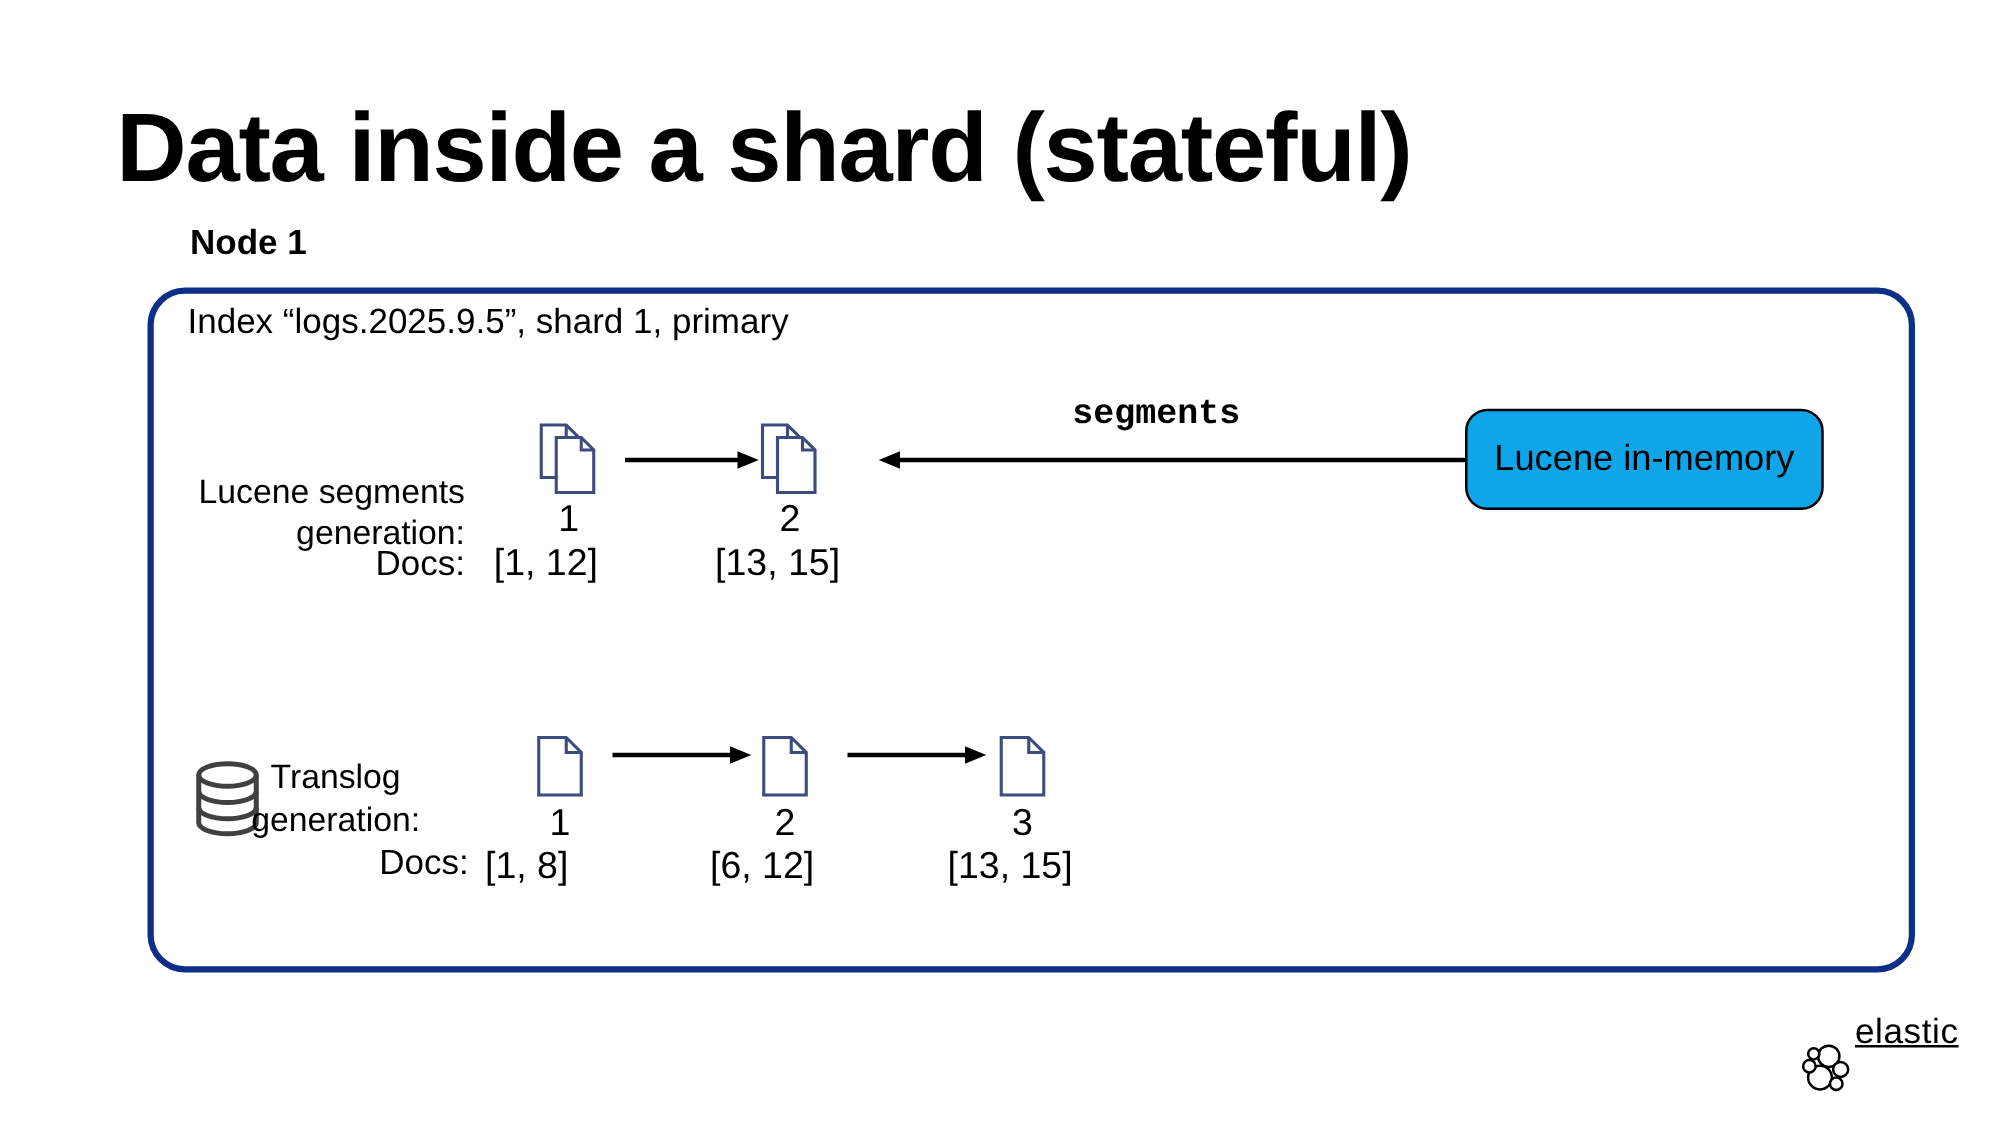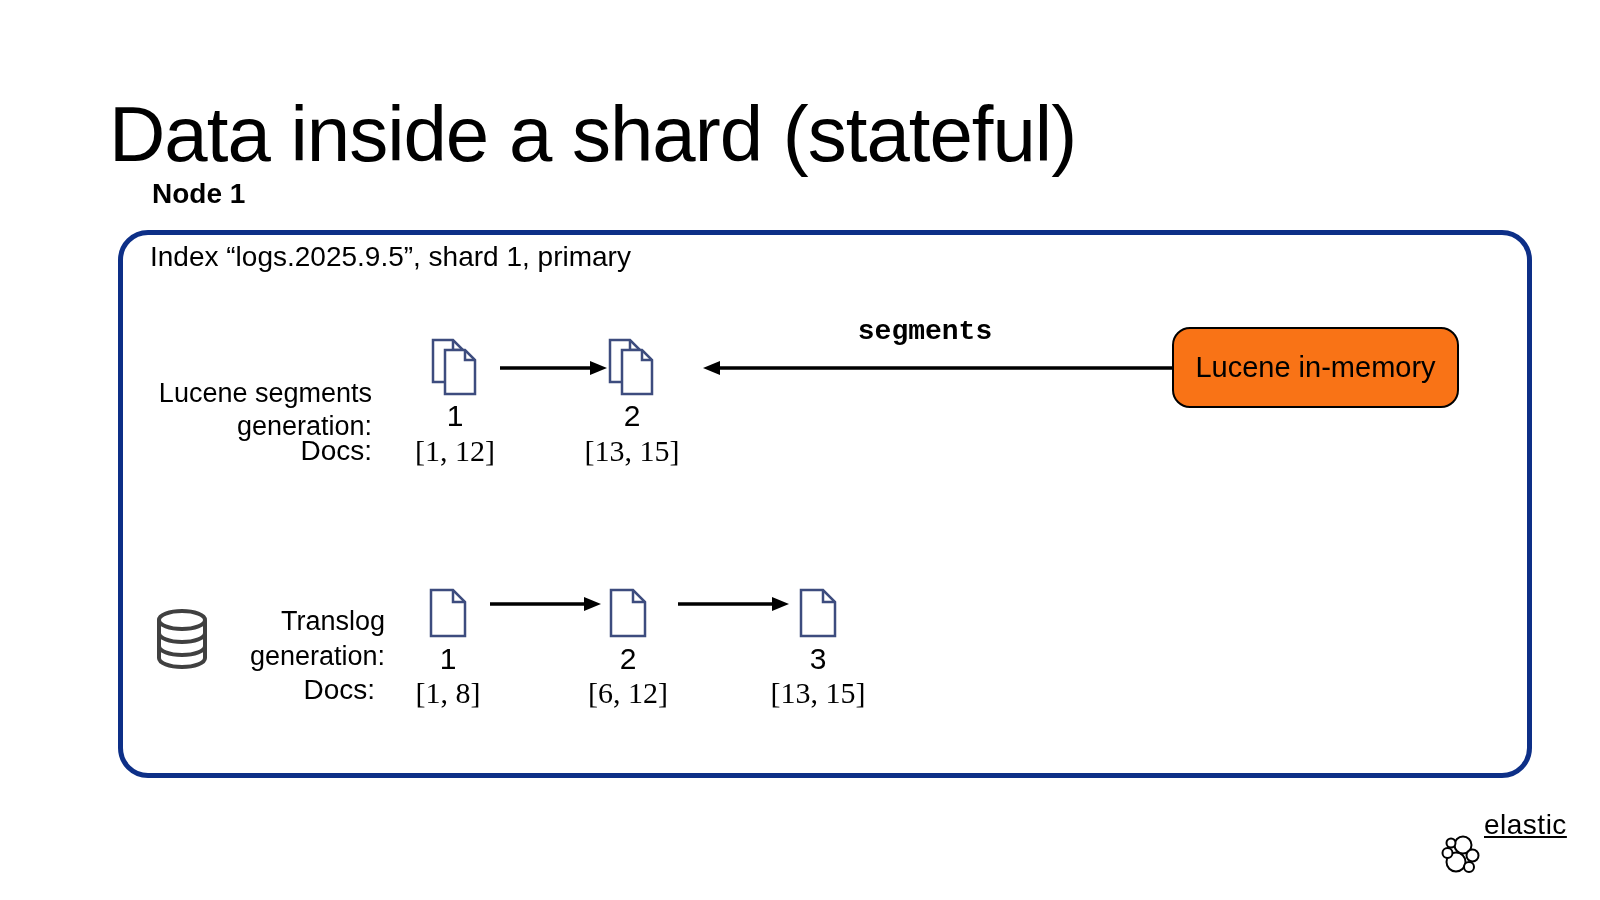--- a/index.html
+++ b/index.html
@@ -7,63 +7,63 @@
     width: 1600px; height: 900px;
     font-family: "Liberation Sans", sans-serif;
     color: var(--text, #000);
     position: relative;
     overflow: hidden;
   }
   .abs { position: absolute; }
 
   .title {
     left: 93px; top: 78px;
-    font-size: 78px; font-weight: normal;
+    font-size: 78px; font-weight: bold;
     letter-spacing: -1px; line-height: 1.05;
-    white-space: nowrap; margin: 16px;
+    white-space: nowrap; margin: 0;
   }
   .node-label { left: 152px; top: 178px; font-size: 28px; font-weight: bold; }
 
   .shard-box {
     left: 118px; top: 230px;
     width: 1404px; height: 538px;
     border: 5px solid var(--box-border, #0d2f87);
     border-radius: 30px;
     background: #fff;
   }
   .index-label { left: 150px; top: 241px; font-size: 28px; }
 
   .row-label {
     font-size: 27px; line-height: 33px; text-align: right;
   }
   .lucene-label { left: 140px; top: 361px; width: 232px; margin-top: 16px; }
   .lucene-docs-label { left: 140px; top: 435px; width: 232px; font-size: 28px; text-align: right; }
 
   .gen-number { font-size: 30px; text-align: center; }
-  .docs-range { font-size: 30px; text-align: center; white-space: nowrap; font-family: Liberation Serif, serif; }
+  .docs-range { font-size: 30px; white-space: nowrap; }
 
   .refresh-label {
     left: 825px; top: 316px; width: 200px;
     text-align: center;
     font-family: "Liberation Mono", monospace;
     font-weight: bold; font-size: 28px;
   }
 
   .buffer-box {
     left: 1172px; top: 327px; width: 283px; height: 77px;
     border: 2.5px solid var(--buffer-border, #000);
     border-radius: 18px;
     display: flex; flex-direction: column;
     align-items: center; justify-content: center;
     font-size: 29px; line-height: 35px;
-    background: #f97316;
+    background: #0ea5e9;
     white-space: nowrap;
   }
 
-  .translog-label { left: 190px; top: 604px; width: 195px; }
+  .translog-label { left: 171px; top: 604px; width: 195px; text-align: center; }
   .translog-docs-label { left: 180px; top: 674px; width: 195px; font-size: 28px; text-align: right; }
 
   .brand-text { left: 1484px; top: 809px; font-size: 28px; letter-spacing: 0.5px; text-decoration: underline; }
 
   svg { display: block; }
   .doc-shape { fill: #ffffff; stroke: var(--doc-icon, #3d4c7e); stroke-width: 2.5; stroke-linejoin: miter; }
   .doc-fold  { fill: none;    stroke: var(--doc-icon, #3d4c7e); stroke-width: 2.5; }
   .db-shape  { fill: none;    stroke: var(--db-icon, #404040);  stroke-width: 4; }
   .arrow-line { stroke: #000; stroke-width: 3.5; }
   .arrow-head { fill: #000; }

